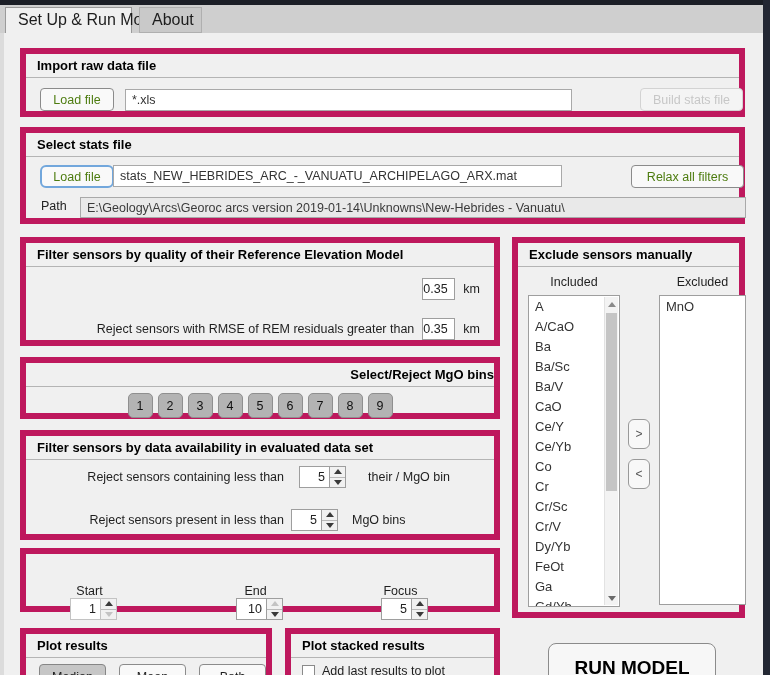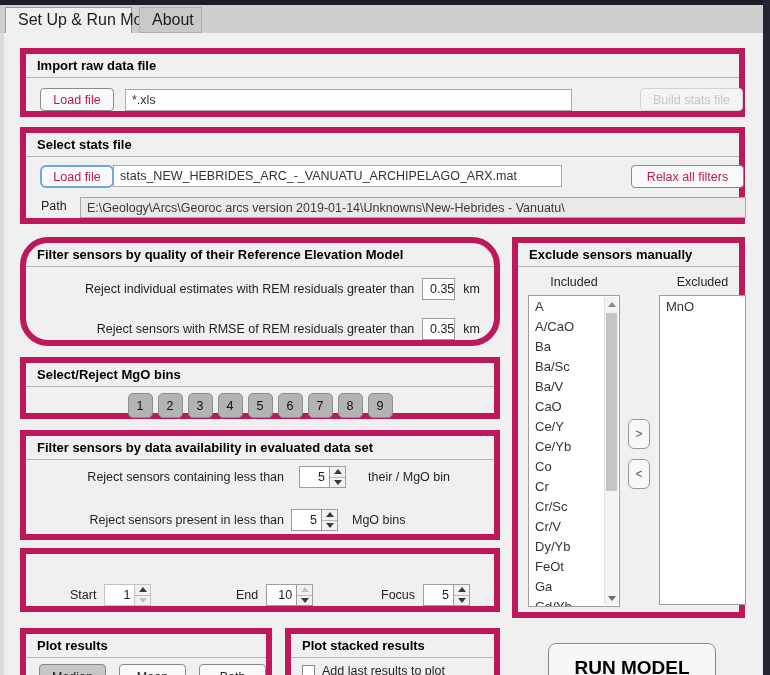--- a/index.html
+++ b/index.html
@@ -14,51 +14,51 @@
   .tab { position:absolute; top:2px; height:26px; line-height:24px; font-size:16px; color:#1c1c1c;
          padding:0 12px; white-space:nowrap; }
   #tab-setup { left:5px;  width:127px; background:#f0f0f0; border:1px solid #9a9a9a; border-bottom:none; }
   #tab-about { left:139px; width:63px;  background:#c9c9c9; border:1px solid #afafaf; }
 
   .panel { position:absolute; background:#f0f0f0; border:6px solid #be185d; }
   .panel-title { font-size:13px; font-weight:bold; color:#000; height:24px; line-height:23px;
                  padding-left:11px; border-bottom:1px solid #b4b4b4; white-space:nowrap; overflow:hidden; }
 
   .btn { position:absolute; background:#f9f9f9; border:1px solid #8b8b8b; border-radius:4px;
-         font-size:12.5px; color:#be185d; display:flex; align-items:center; justify-content:center;
+         font-size:12.5px; color:#4d7c0f; display:flex; align-items:center; justify-content:center;
          white-space:nowrap; cursor:default; }
   .btn.disabled { border-color:#d3d3d3; color:#c7c7c7; background:#f4f4f4; }
   .btn.focus-blue { border:2px solid #72a7dc; border-radius:6px; }
 
   .field { position:absolute; background:#fff; border:1px solid #a9a9a9; font-size:12.5px; color:#333;
            padding:0 6px; line-height:20px; white-space:nowrap; overflow:hidden; }
   .field.ro { background:#e9e9e9; color:#3a3a3a; }
 
   .flow-row { position:absolute; display:flex; align-items:center; font-size:12.5px; color:#1e1e1e; white-space:nowrap; }
-  .inline-num { width:33px; height:22px; background:#fff; border:1px solid #9e9e9e; text-align:right;
+  .inline-num { width:33px; height:22px; background:#fff; border:1px solid #9e9e9e; text-align:left;
                 line-height:20px; font-size:12.5px; color:#222; margin:0 8px; }
 
   .spinner { display:flex; align-items:stretch; height:22px; }
   .sp-edit { width:30px; background:#fff; border:1px solid #9e9e9e; border-right:none;
              font-size:12.5px; color:#222; text-align:right; padding:1px 4px 0 0; line-height:19px; }
   .sp-btns { width:17px; border:1px solid #9e9e9e; background:#f1f1f1; display:flex; flex-direction:column; }
   .sp-up, .sp-down { flex:1; display:flex; align-items:center; justify-content:center; }
   .sp-up { border-bottom:1px solid #b9b9b9; }
   .sp-up::after  { content:""; border-left:4px solid transparent; border-right:4px solid transparent; border-bottom:5px solid #3a3a3a; }
   .sp-down::after{ content:""; border-left:4px solid transparent; border-right:4px solid transparent; border-top:5px solid #3a3a3a; }
   .sp-up.dim::after   { border-bottom-color:#c3c3c3; }
   .sp-down.dim::after { border-top-color:#c3c3c3; }
   .spinner.dim .sp-edit { border-color:#c3c3c3; }
   .spinner.dim .sp-btns { border-color:#c3c3c3; }
 
   .bins { position:absolute; left:0; top:30px; width:100%; display:flex; justify-content:center; gap:5px; }
   .bin { width:25px; height:25px; background:#b3b3b3; border:1px solid #8f8f8f; border-radius:5px;
          font-size:12.5px; color:#101010; display:flex; align-items:center; justify-content:center; }
 
-  .std-group { position:absolute; display:flex; align-items:center; font-size:12.5px; color:#1e1e1e; }
+  .std-group { position:absolute; display:flex; align-items:center; font-size:12.5px; color:#1e1e1e;flex-direction:column; }
   .std-group .lbl { margin-right:8px; }
 
   .listlabel { position:absolute; font-size:12.5px; color:#1e1e1e; text-align:center; }
   .listbox { position:absolute; background:#fff; border:1px solid #9e9e9e; overflow:hidden; }
   .list-items { position:absolute; left:0; top:1px; right:0; }
   .list-item { height:20px; line-height:20px; font-size:13px; color:#333; padding-left:6px; white-space:nowrap; }
 
   .sb { position:absolute; top:1px; right:1px; bottom:1px; width:14px; background:#f3f3f3; border-left:1px solid #e2e2e2; }
   .sb-up, .sb-down { position:absolute; left:0; width:100%; height:14px; display:flex; align-items:center; justify-content:center; background:#f3f3f3; }
   .sb-up { top:0; } .sb-down { bottom:0; }
@@ -103,35 +103,34 @@
 
 <div class="panel" style="left:20px;top:127px;width:725px;height:97px;">
   <div class="panel-title">Select stats file</div>
   <div class="btn focus-blue" style="left:14px;top:32px;width:74px;height:23px;">Load file</div>
   <div class="field" style="left:87px;top:32px;width:449px;height:22px;">stats_NEW_HEBRIDES_ARC_-_VANUATU_ARCHIPELAGO_ARX.mat</div>
   <div class="btn" style="left:605px;top:32px;width:113px;height:23px;">Relax all filters</div>
   <span style="position:absolute;left:15px;top:66px;font-size:12.5px;">Path</span>
   <div class="field ro" style="left:54px;top:64px;width:666px;height:21px;">E:\Geology\Arcs\Georoc arcs version 2019-01-14\Unknowns\New-Hebrides - Vanuatu\</div>
 </div>
 
-<div class="panel" style="left:20px;top:237px;width:480px;height:109px;border-radius:28px;">
+<div class="panel" style="left:20px;top:237px;width:480px;height:109px;">
   <div class="panel-title">Filter sensors by quality of their Reference Elevation Model</div>
   <div class="flow-row" style="top:35px;right:14px;">
-    <span>Reject individual estimates with REM residuals greater than</span>
     <span class="inline-num">0.35</span>
     <span>km</span>
   </div>
   <div class="flow-row" style="top:75px;right:14px;">
     <span>Reject sensors with RMSE of REM residuals greater than</span>
     <span class="inline-num">0.35</span>
     <span>km</span>
   </div>
 </div>
 
-<div class="panel" style="left:20px;top:357px;width:480px;height:62px;">
+<div class="panel" style="left:20px;top:357px;width:480px;height:62px;text-align:right;">
   <div class="panel-title">Select/Reject MgO bins</div>
   <div class="bins">
       <div class="bin">1</div>
       <div class="bin">2</div>
       <div class="bin">3</div>
       <div class="bin">4</div>
       <div class="bin">5</div>
       <div class="bin">6</div>
       <div class="bin">7</div>
       <div class="bin">8</div>

